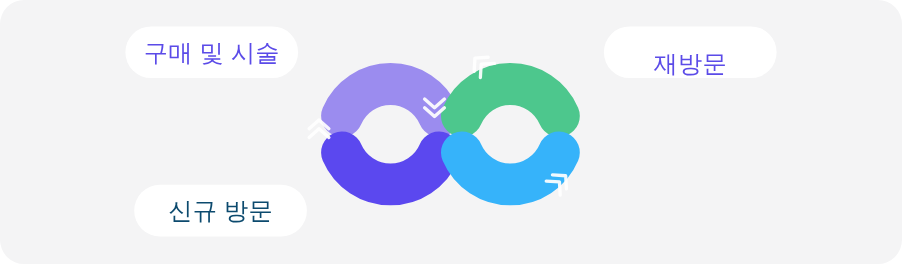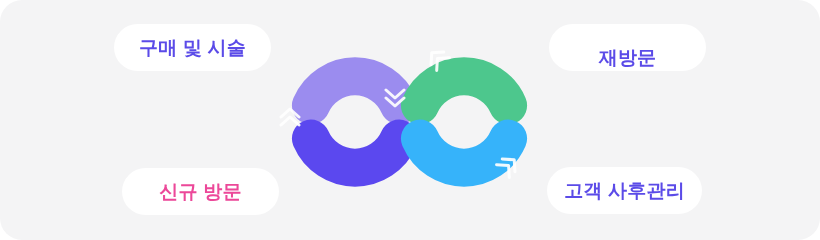--- a/index.html
+++ b/index.html
@@ -42,22 +42,22 @@
     position: absolute;
     display: flex;
     align-items: center;
     justify-content: center;
     background: #ffffff;
     border-radius: 999px;
     box-sizing: border-box;
     white-space: nowrap;
   }
   .pill-label {
-    font-size: 19px;
-    font-weight: bold;
+    font-size: 22px;
+    font-weight: normal;
     color: #5b4be8;
     letter-spacing: 0.2px;
     line-height: 1;
   }
 
   #pill-purchase {
     left: 114px;
     top: 24px;
     width: 157px;
     height: 47px;
@@ -121,20 +121,17 @@
 
   <div class="pill" id="pill-purchase" style="background: rgb(255, 255, 255);">
     <span class="pill-label" style="color: rgb(91, 75, 232);">구매 및 시술</span>
   </div>
 
   <div class="pill" id="pill-revisit" style="background: rgb(255, 255, 255);">
     <span class="pill-label" style="color: rgb(91, 75, 232); margin-top: 20px;">재방문</span>
   </div>
 
   <div class="pill" id="pill-newvisit" style="background: rgb(255, 255, 255);">
-    <span class="pill-label" style="color: #ec4899;">신규 방문</span>
+    <span class="pill-label" style="color: #0c4a6e;">신규 방문</span>
   </div>
 
-  <div class="pill" id="pill-aftercare" style="background: rgb(255, 255, 255);">
-    <span class="pill-label" style="color: rgb(91, 75, 232);">고객 사후관리</span>
-  </div>
 
 </div>
 
 </body></html>

